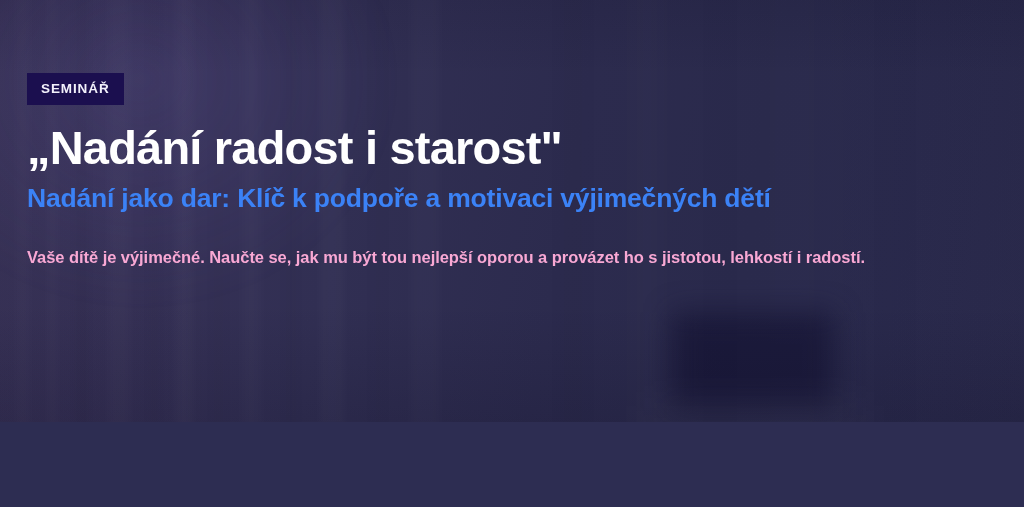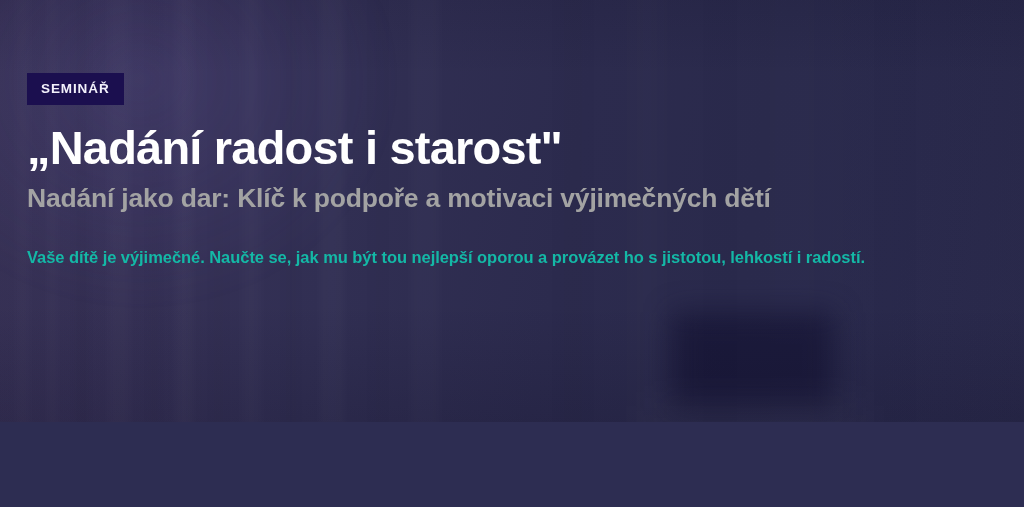--- a/index.html
+++ b/index.html
@@ -188,31 +188,31 @@
     color: #ffffff;
     margin-bottom: 10px;
     white-space: nowrap;
   }
 
   .hero-subtitle {
     font-size: 26.5px;
     font-weight: 700;
     line-height: 1.22;
     letter-spacing: -0.2px;
-    color: #a3a3a3;
+    color: #3b82f6;
     max-width: 975px;
     margin-bottom: 30px;
   }
 
   .hero-lead {
     font-size: 16.5px;
     font-weight: 700;
     line-height: 1.5;
     letter-spacing: -0.05px;
-    color: #14b8a6;
+    color: #f9a8d4;
     max-width: 968px;
   }
 </style>
 </head>
 <body>
 
 <div class="hero">
 
   <div class="bg-base"></div>
   <div class="bg-bands"></div>

